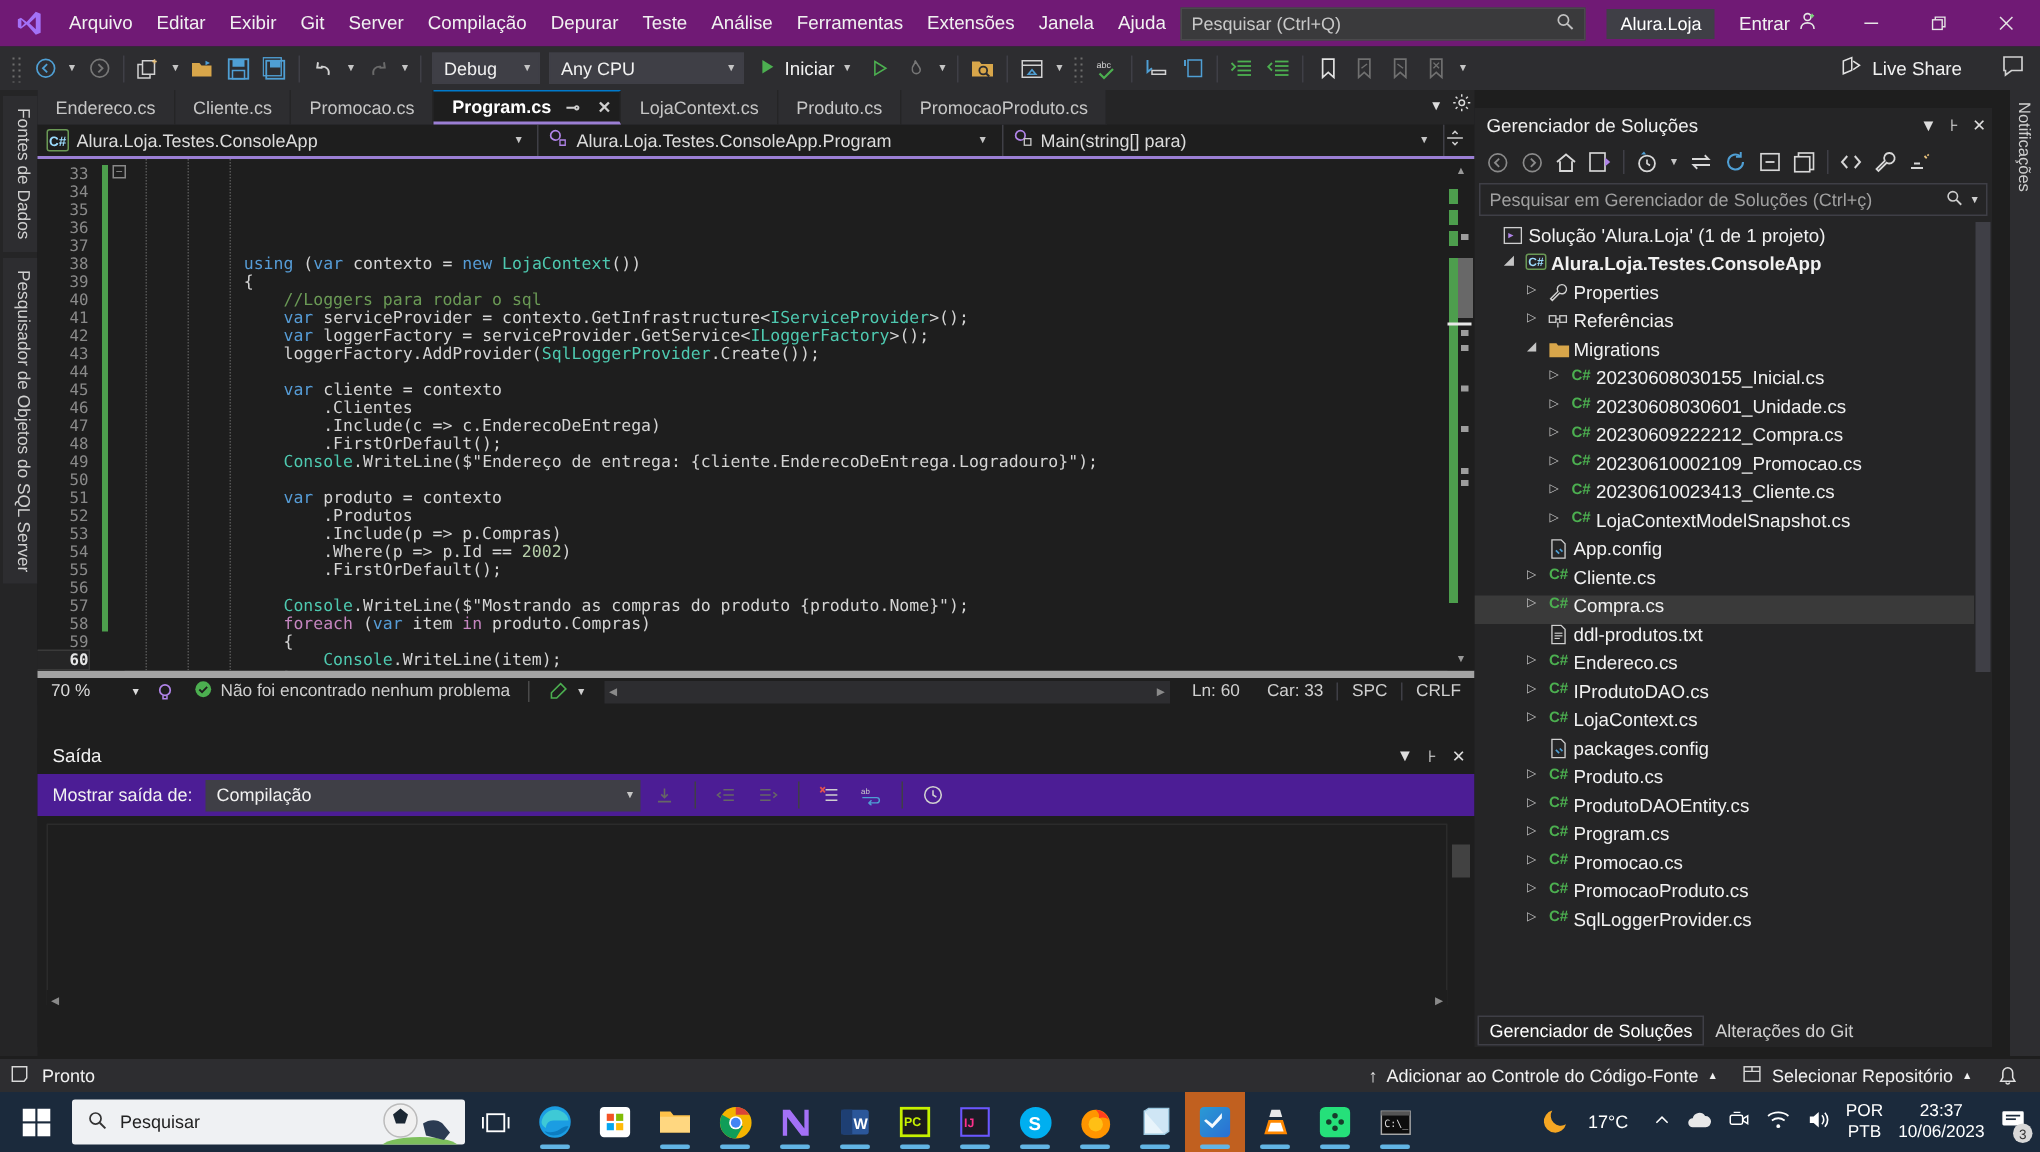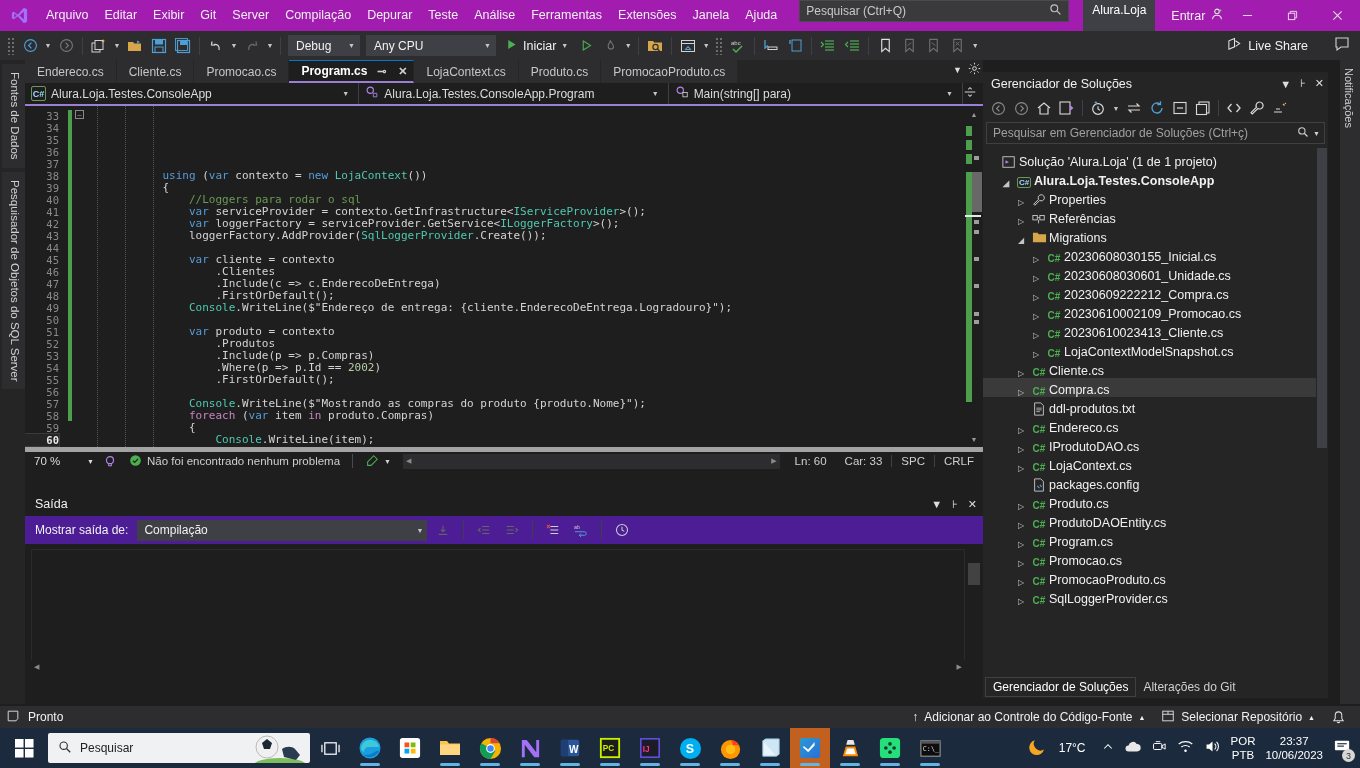--- a/index.html
+++ b/index.html
@@ -9,36 +9,36 @@
     background: #1e1e1e;
     font-family: "Liberation Sans", sans-serif;
     font-size: 12px;
     color: #f1f1f1;
     -webkit-font-smoothing: antialiased;
   }
   #app { position: relative; width: 1360px; height: 768px; }
 
   
   .titlebar {
-    height: 31px; background: #a21caf;
-    display: flex; 
+    height: 31px; background: #701a75;
+    display: flex; align-items: center;
     position: relative;
   }
   .vs-logo {
     width: 38px; height: 31px;
     display: flex; align-items: center; justify-content: center;
   }
   .vs-logo svg { width: 19px; height: 19px; }
   .menu { display: flex; align-items: center; height: 31px; }
   .menu-item {
     padding: 0 8px; height: 31px; line-height: 31px;
     font-size: 12.5px; color: #f1f1f1; white-space: nowrap; cursor: default;
   }
   .search-box {
-    margin-left: 14px; width: 270px; height: 22px;
+    margin-left: 2px; width: 270px; height: 22px;
     background: #3a3a3c; border: 1px solid #4a4a4c;
     display: flex; align-items: center; padding: 0 6px;
     font-size: 12px; color: #c8c8c8;
   }
   .search-box .sb-text { flex: 1; }
   .search-box .mag { opacity: .85; }
   .sol-badge {
     margin-left: 14px; background: #3f3f46;
     padding: 3px 9px; font-size: 12px; color: #fff;
   }
@@ -304,21 +304,21 @@
     height: 22px; margin: 1px 3px 3px 3px; background: #252526;
     border: 1px solid #3f3f46; display: flex; align-items: center;
     padding: 0 4px 0 6px; font-size: 12px; color: #a0a0a0;
   }
   .se-search .ss-text { flex: 1; }
   .se-tree {
     position: absolute; left: 0; right: 12px; top: 76px; bottom: 22px;
     overflow: hidden; padding-top: 2px;
   }
   .node {
-    height: 19px; display: flex; align-items: flex-end;
+    height: 19px; display: flex; align-items: flex-start;
     font-size: 12.5px; color: #f1f1f1; white-space: nowrap;
   }
   .node.sel { background: #3a3a3a; }
   .node .twisty {
     width: 16px; text-align: center; color: #c5c5c5; font-size: 8px;
     flex-shrink: 0;
   }
   .node .nicon {
     width: 20px; display: flex; align-items: center; justify-content: center;
     flex-shrink: 0;
@@ -1101,20 +1101,30 @@
           <span>20230610023413_Cliente.cs</span>
         </div>
         <div class="node" style="padding-left:45px">
           <span class="twisty">▷</span>
           <span class="nicon">
             <span class="cs-tag">C#</span>
           </span>
           <span>LojaContextModelSnapshot.cs</span>
         </div>
         <div class="node" style="padding-left:30px">
+          <span class="twisty"></span>
+          <span class="nicon">
+            <svg width="14" height="14" viewBox="0 0 16 16">
+              <path d="M3 1h7l3 3v11H3z" fill="none" stroke="#d0d0d0" stroke-width="1"></path>
+              <path d="M6 9l2.5 2.5M9 8l2 2" stroke="#4f9fd4" stroke-width="1.3"></path>
+            </svg>
+          </span>
+          <span>App.config</span>
+        </div>
+        <div class="node" style="padding-left:30px">
           <span class="twisty">▷</span>
           <span class="nicon">
             <span class="cs-tag">C#</span>
           </span>
           <span>Cliente.cs</span>
         </div>
         <div class="node sel" style="padding-left:30px">
           <span class="twisty">▷</span>
           <span class="nicon">
             <span class="cs-tag">C#</span>

